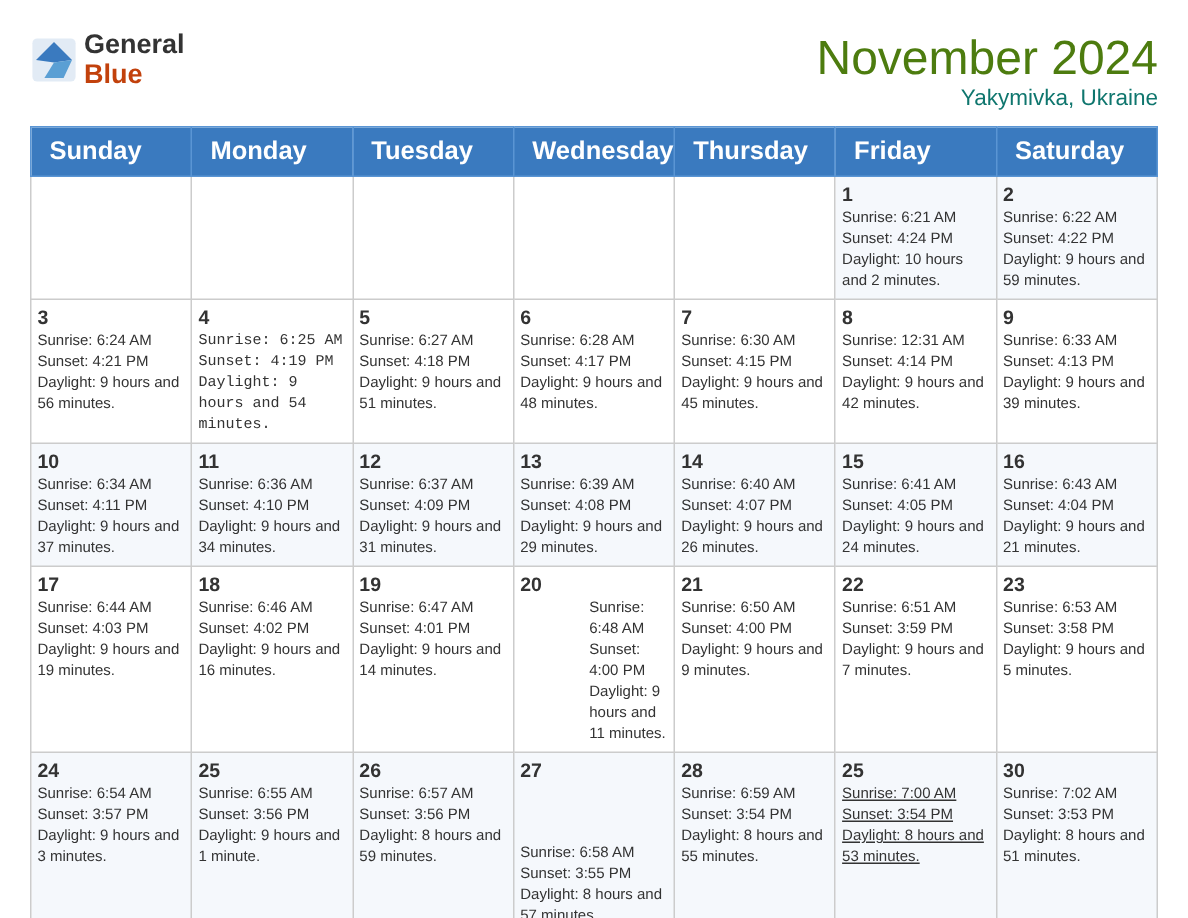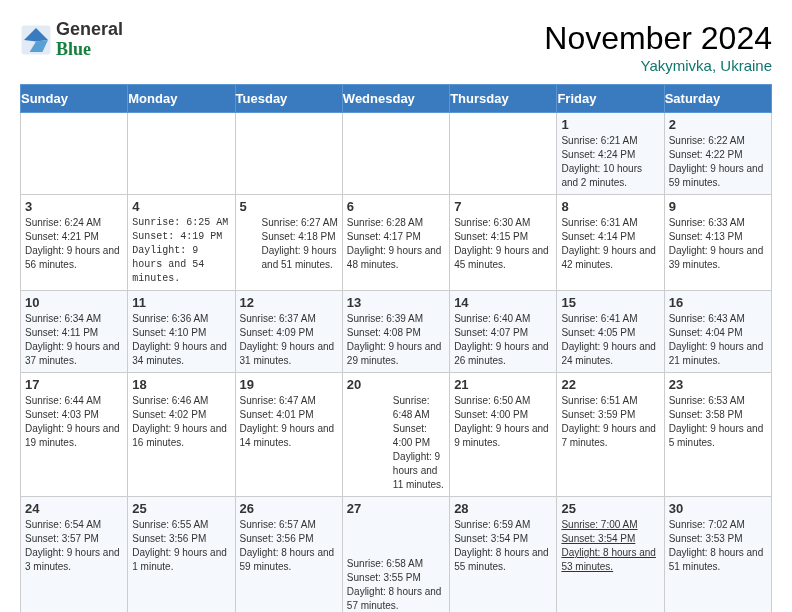--- a/index.html
+++ b/index.html
@@ -30,39 +30,39 @@
     .logo-icon {
       width: 32px;
       height: 32px;
     }
     .title-block {
       text-align: right;
     }
     .month-title {
       font-size: 32px;
       font-weight: normal;
-      color: #000000;
+      color: #4d7c0f;
     }
     .subtitle {
       font-size: 15px;
       color: #0f766e;
     }
     table {
       width: 100%;
       border-collapse: collapse;
       table-layout: fixed;
     }
     thead tr {
       background-color: #3a7abf;
     }
     thead th {
       color: #fff;
-      font-size: 13px;
+      font-size: 17px;
       font-weight: bold;
-      padding: 6px 0;
+      padding: 6px 12px;
       text-align: left;
       border: 1px solid #5a95d4;
     }
     tbody tr {
       vertical-align: top;
     }
     tbody td {
       border: 1px solid #ccc;
       padding: 4px 4px;
       font-size: 10.5px;
@@ -93,21 +93,21 @@
 
 <div class="header">
   <div class="logo">
     <svg class="logo-icon" viewBox="0 0 40 40">
       <rect x="2" y="2" width="36" height="36" rx="4" fill="#3a7abf" opacity="0.15"></rect>
       <polygon points="20,5 35,20 20,22 5,20" fill="#3a7abf"></polygon>
       <polygon points="20,22 35,20 28,35 12,35" fill="#5a9fd4"></polygon>
     </svg>
     <div class="logo-text">
       <div>General</div>
-      <div style="color:#15803d;font-family:Liberation Serif, serif;">Blue</div>
+      <div style="color:#c2410c;">Blue</div>
     </div>
   </div>
   <div class="title-block">
     <div class="month-title">November 2024</div>
     <div class="subtitle">Yakymivka, Ukraine</div>
   </div>
 </div>
 
 <table>
   <thead>
@@ -149,39 +149,39 @@
 Daylight: 9 hours and 56 minutes.</div>
         </td>
         <td>
           <span class="day-number">4</span>
           <div class="day-info" style="white-space: pre-line; font-family: Liberation Mono, monospace;">Sunrise: 6:25 AM
 Sunset: 4:19 PM
 Daylight: 9 hours and 54 minutes.</div>
         </td>
         <td>
           <span class="day-number">5</span>
-          <div class="day-info" style="white-space: pre-line; margin-left: 22px;">Sunrise: 6:27 AM
+          <div class="day-info" style="white-space: pre-line;">Sunrise: 6:27 AM
 Sunset: 4:18 PM
 Daylight: 9 hours and 51 minutes.</div>
         </td>
         <td>
           <span class="day-number">6</span>
           <div class="day-info" style="white-space: pre-line;">Sunrise: 6:28 AM
 Sunset: 4:17 PM
 Daylight: 9 hours and 48 minutes.</div>
         </td>
         <td>
           <span class="day-number">7</span>
           <div class="day-info" style="white-space: pre-line;">Sunrise: 6:30 AM
 Sunset: 4:15 PM
 Daylight: 9 hours and 45 minutes.</div>
         </td>
         <td>
           <span class="day-number">8</span>
-          <div class="day-info" style="white-space: pre-line;">Sunrise: 6:31 AM
+          <div class="day-info" style="white-space: pre-line;">Sunrise: 12:31 AM
 Sunset: 4:14 PM
 Daylight: 9 hours and 42 minutes.</div>
         </td>
         <td>
           <span class="day-number">9</span>
           <div class="day-info" style="white-space: pre-line;">Sunrise: 6:33 AM
 Sunset: 4:13 PM
 Daylight: 9 hours and 39 minutes.</div>
         </td>
       </tr>

